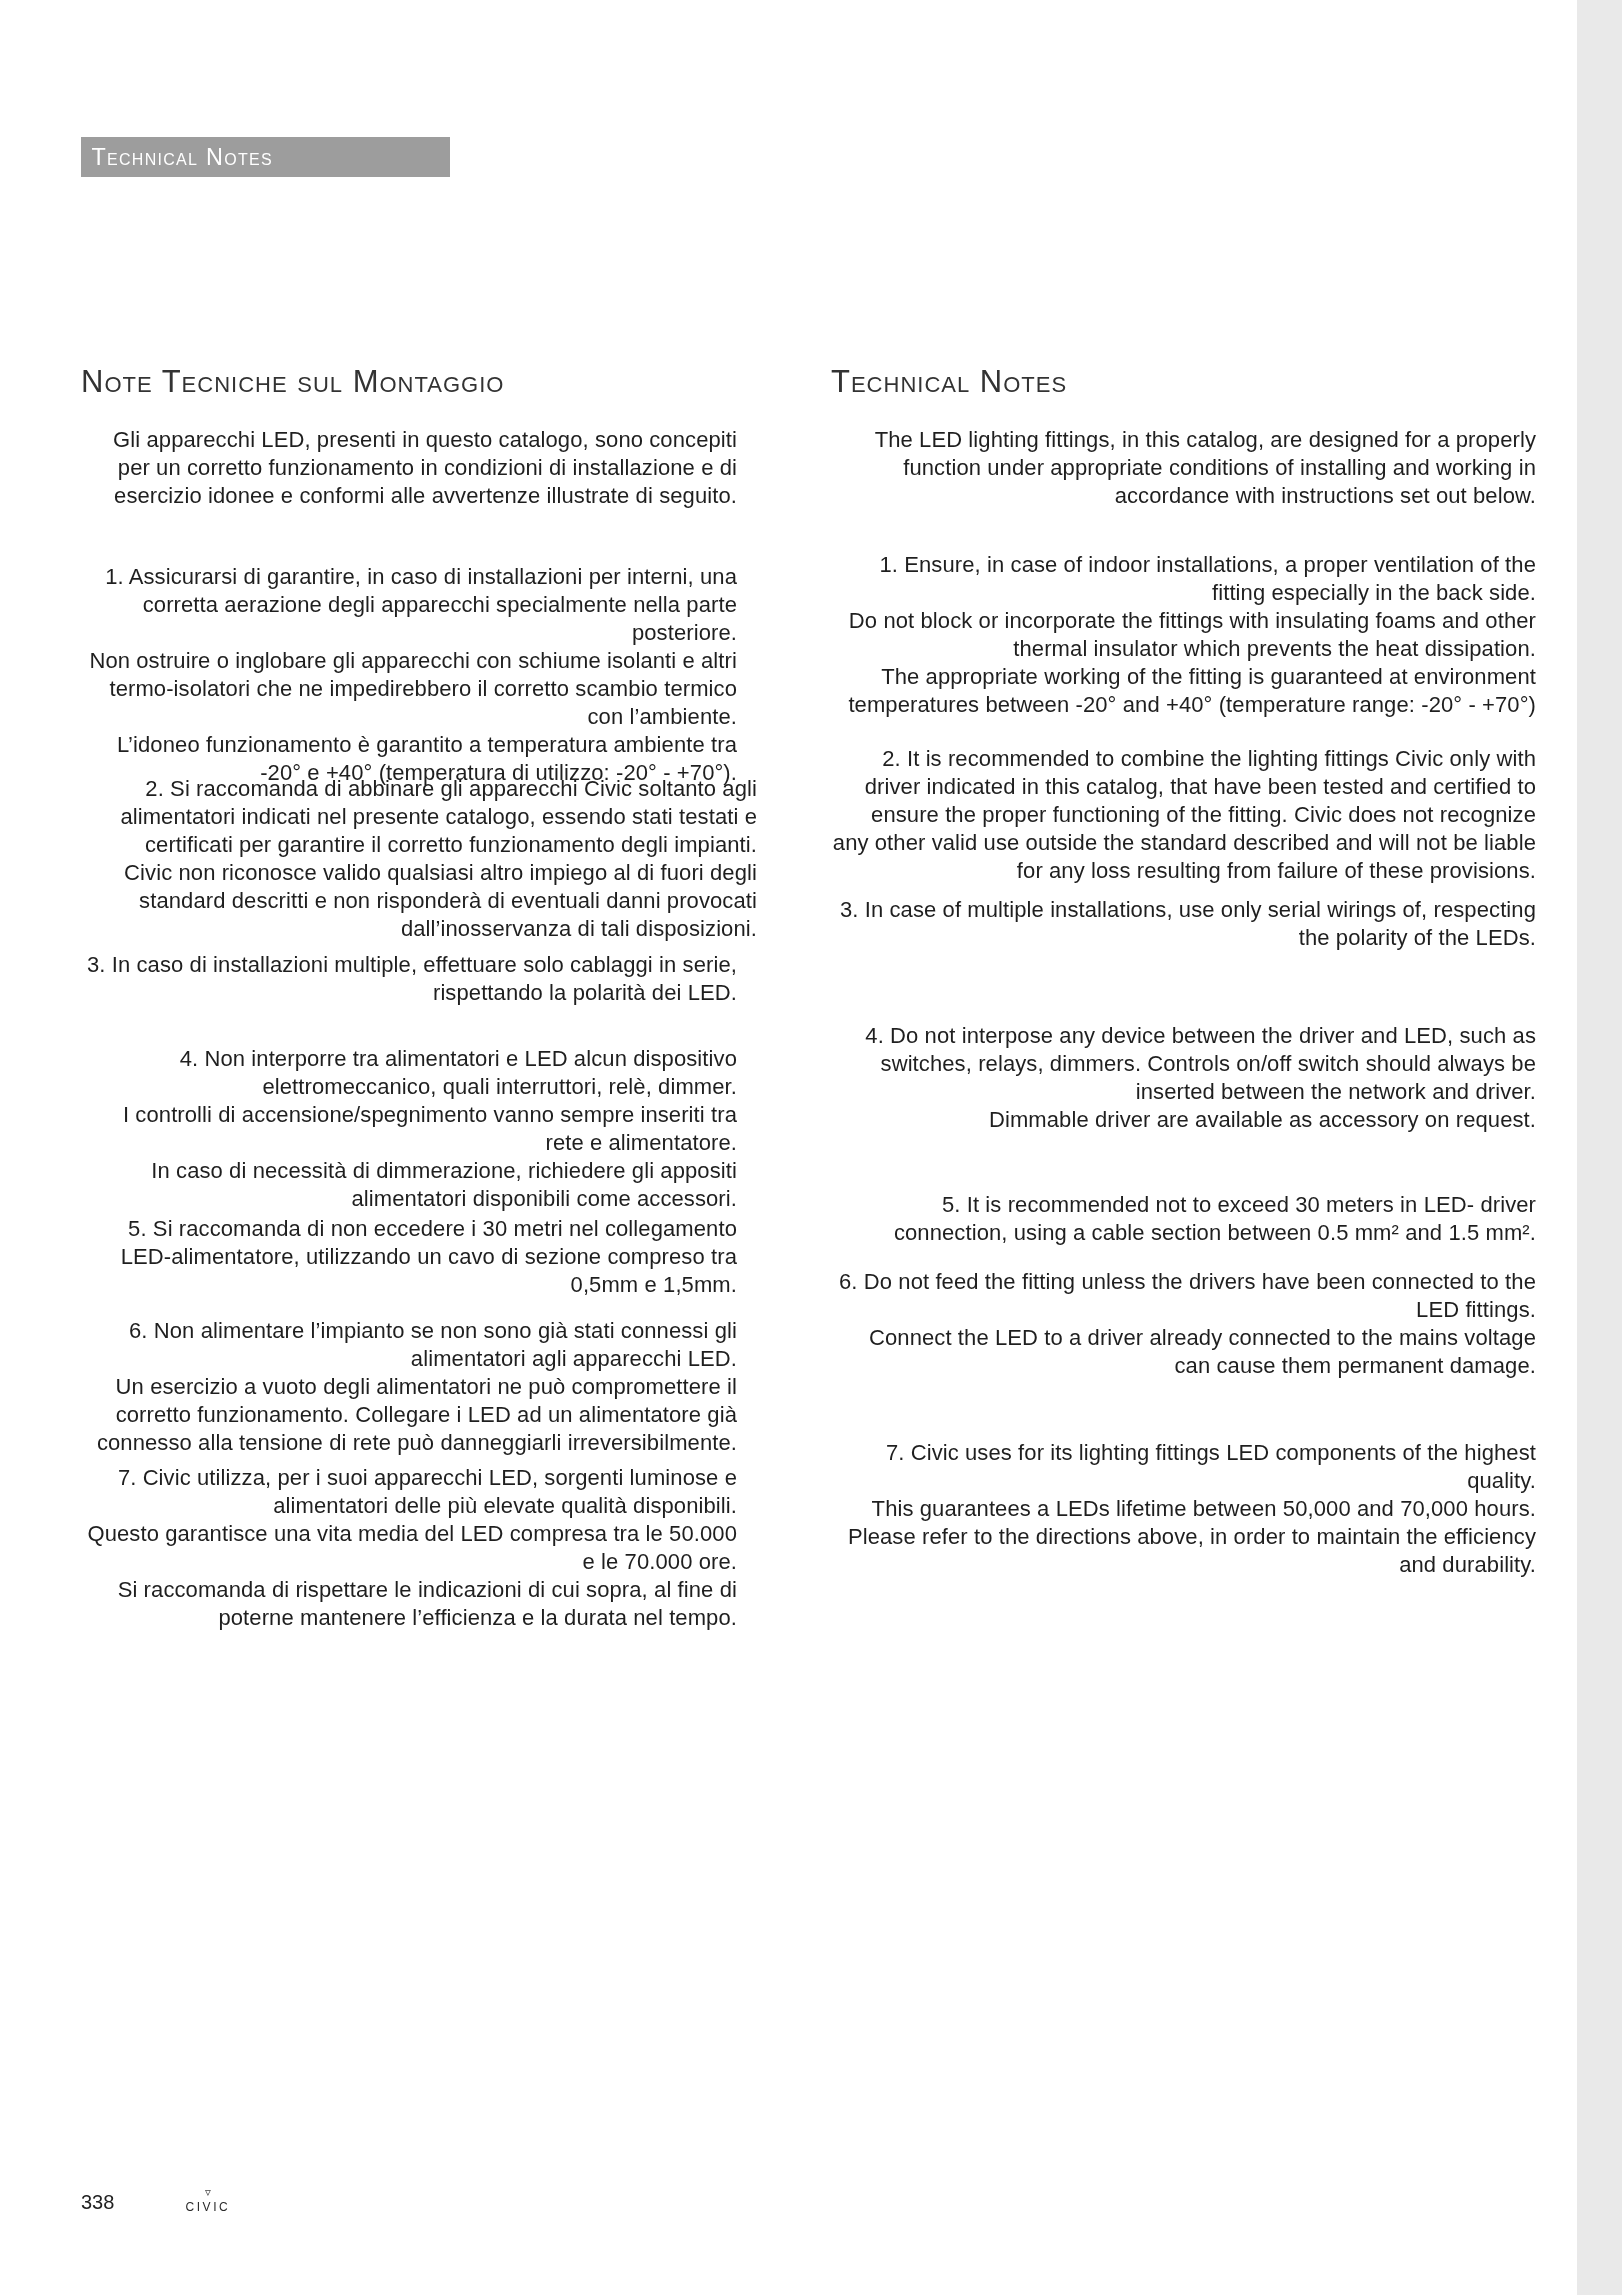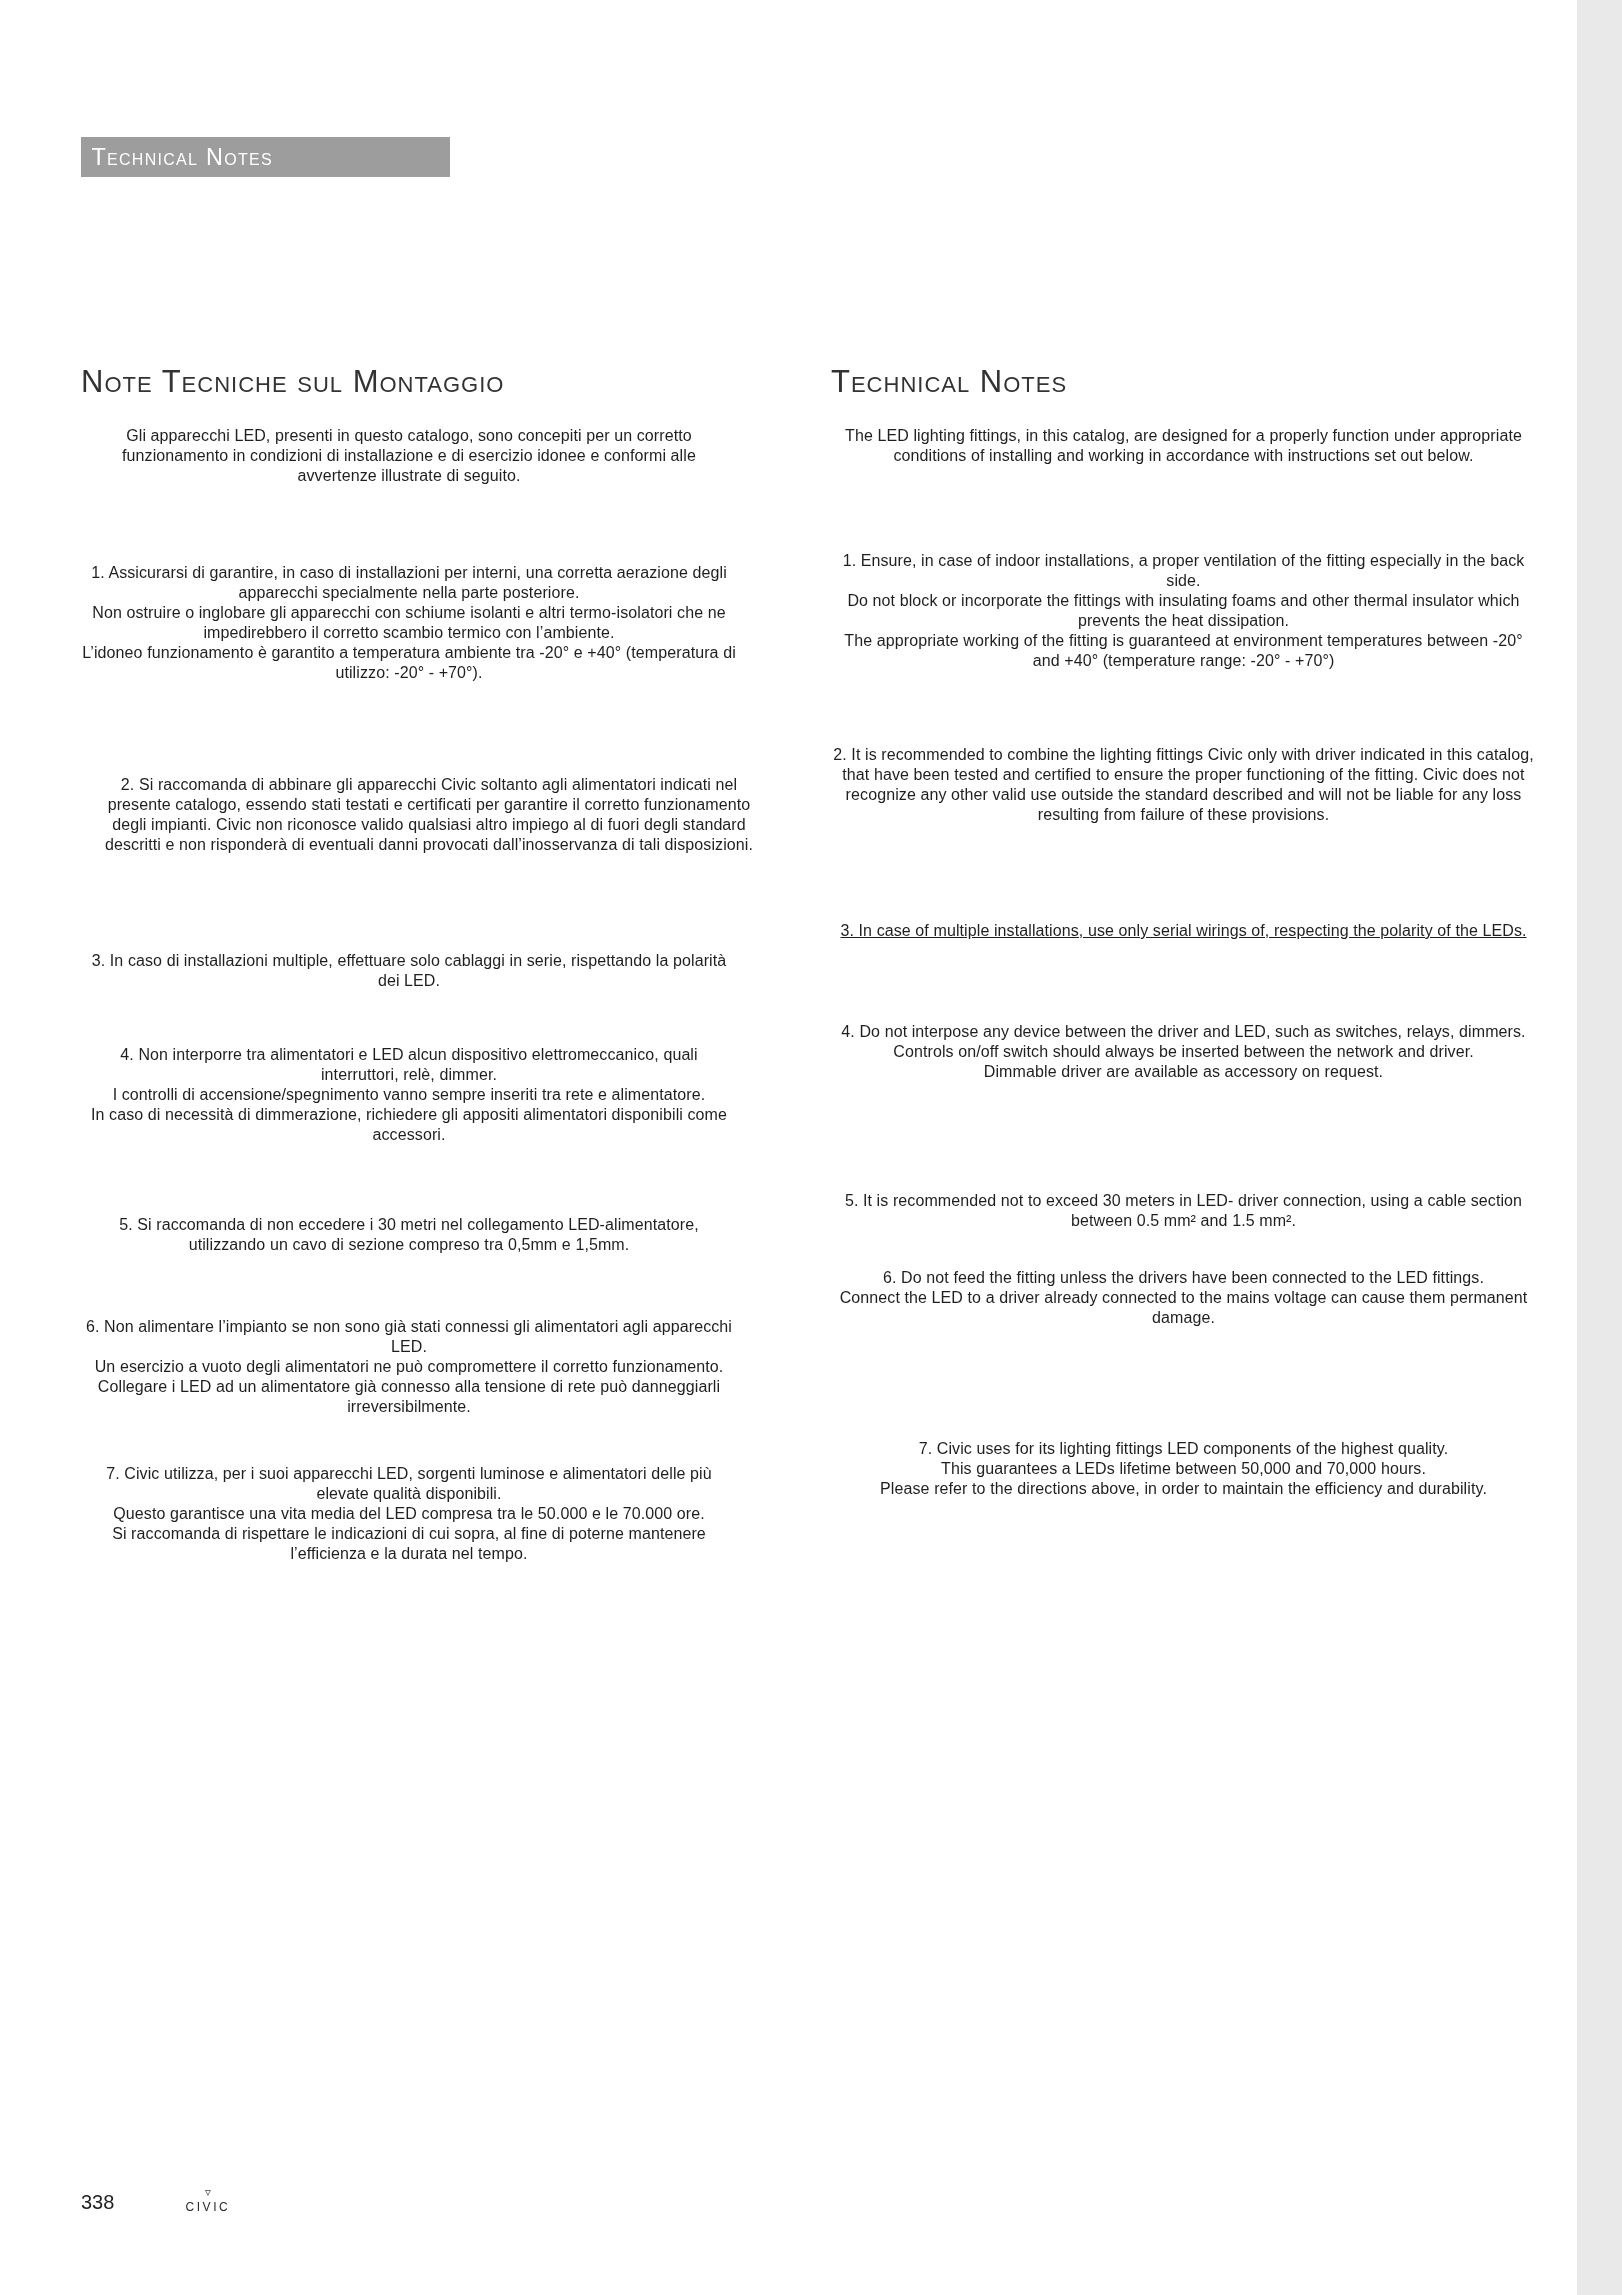--- a/index.html
+++ b/index.html
@@ -42,32 +42,32 @@
     font-weight:400;
     color:#333333;
     letter-spacing:1px;
     white-space:nowrap;
     text-align:right;
   }
   .para{
     position:absolute;
     left:0;
     width:100%;
-    font-size:16px;
-    line-height:20px;
+    font-size:22px;
+    line-height:28px;
     letter-spacing:0.1px;
     color:#1f1f1f;
     white-space:pre-line;
-    text-align:center;
+    text-align:right;
   }
   
   .l-0{top:426px;} .l-1{top:551px;margin-top:12px;} .l-2{top:775px;margin-left:20px;} .l-3{top:951px;}
   .l-4{top:1045px;} .l-5{top:1215px;} .l-6{top:1317px;} .l-7{top:1464px;}
   
-  .r-0{top:426px;} .r-1{top:551px;} .r-2{top:745px;} .r-3{top:921px;text-decoration:underline;}
+  .r-0{top:426px;} .r-1{top:551px;} .r-2{top:745px;} .r-3{top:896px;}
   .r-4{top:1022px;} .r-5{top:1191px;} .r-6{top:1268px;} .r-7{top:1439px;}
 
   .footer{
     position:absolute;
     left:81px; top:2176px;
     display:flex;
     align-items:flex-end;
     gap:71px;
   }
   .page-number{

